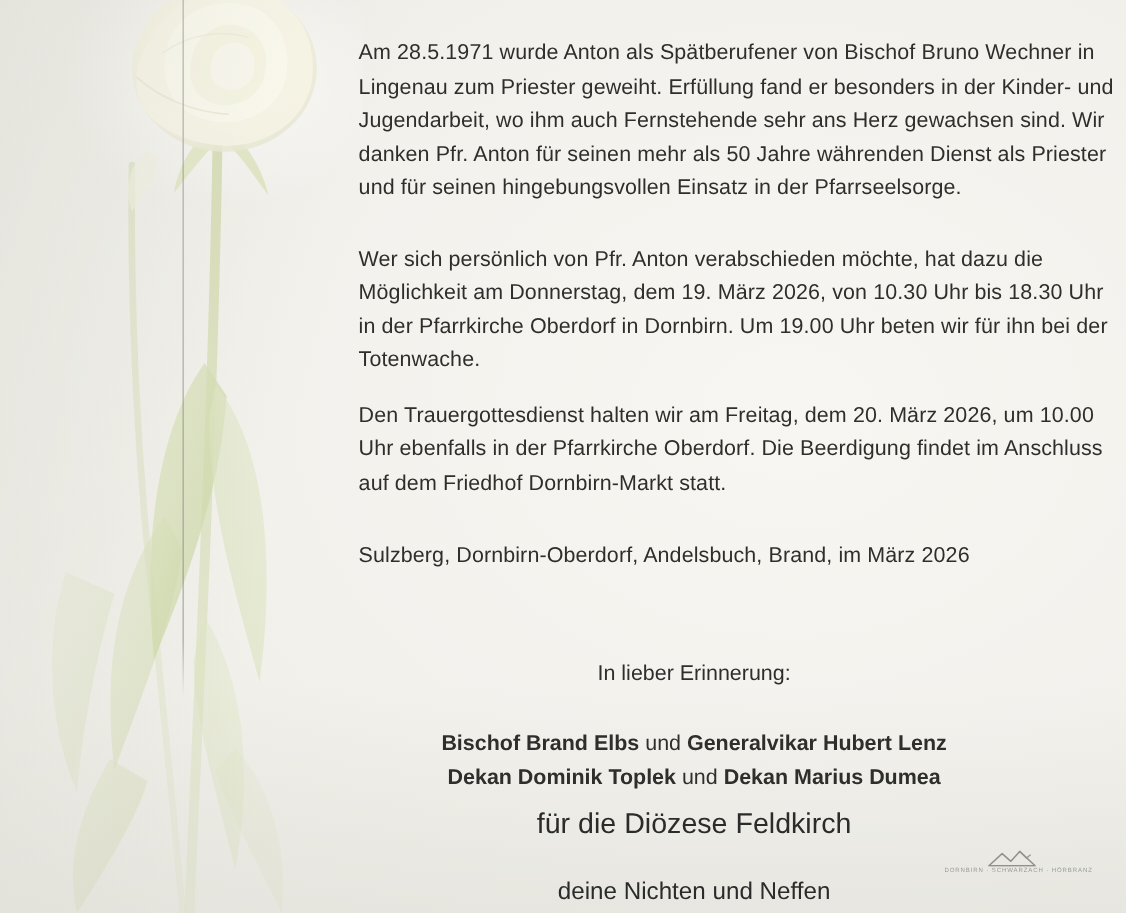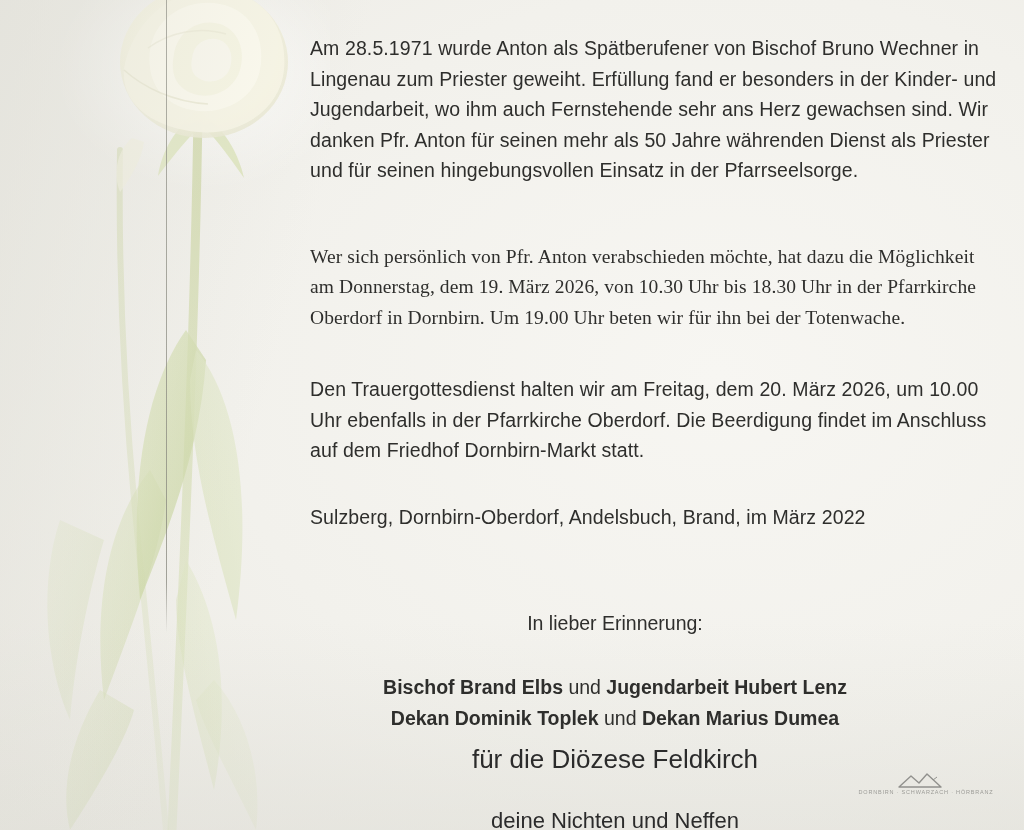--- a/index.html
+++ b/index.html
@@ -45,37 +45,37 @@
     left: 166px;
     top: 0;
     width: 1px;
     height: 633px;
     background: linear-gradient(180deg, rgba(120,120,110,0.75) 0%, rgba(120,120,110,0.7) 92%, rgba(120,120,110,0) 100%);
   }
 
   
   .content {
     position: absolute;
-    left: 310px;
+    left: 326px;
     top: 0;
     width: 690px;
     height: 830px;
     color: #2b2b2b;
   }
   p.para {
     margin: 0;
     font-size: 19.5px;
     line-height: 30.5px;
     letter-spacing: 0.1px;
     color: #2e2e2c;
     font-weight: 400;
   }
   #p1 { margin-top: 33px; }
-  #p2 { margin-top: 56px; font-family: Liberation Serif, serif; }
-  #p3 { margin-top: 41px; }
+  #p2 { margin-top: 35px; }
+  #p3 { margin-top: 20px; }
   #p4 { margin-top: 36px; }
 
   .memoriam {
     margin-top: 76px;
     text-align: center;
     font-size: 19.5px;
     line-height: 30px;
     color: #2e2e2c;
     padding-right: 80px;
   }
@@ -194,27 +194,27 @@
     <div class="vertical-rule"></div>
   </div>
 
   <div class="grain"></div>
 
   <div class="content">
 
     <p class="para" id="p1">Am 28.5.1971 wurde Anton als Spätberufener von Bischof Bruno Wechner in Lingenau zum Priester geweiht. Erfüllung fand er besonders in der Kinder- und Jugendarbeit, wo ihm auch Fernstehende sehr ans Herz gewachsen sind. Wir danken Pfr. Anton für seinen mehr als 50 Jahre währenden Dienst als Priester und für seinen hingebungsvollen Einsatz in der Pfarrseelsorge.</p>
     <p class="para" id="p2">Wer sich persönlich von Pfr. Anton verabschieden möchte, hat dazu die Möglichkeit am Donnerstag, dem 19. März 2026, von 10.30 Uhr bis 18.30 Uhr in der Pfarrkirche Oberdorf in Dornbirn. Um 19.00 Uhr beten wir für ihn bei der Totenwache.</p>
     <p class="para" id="p3">Den Trauergottesdienst halten wir am Freitag, dem 20. März 2026, um 10.00 Uhr ebenfalls in der Pfarrkirche Oberdorf. Die Beerdigung findet im Anschluss auf dem Friedhof Dornbirn-Markt statt.</p>
-    <p class="para" id="p4">Sulzberg, Dornbirn-Oberdorf, Andelsbuch, Brand, im März 2022</p>
+    <p class="para" id="p4">Sulzberg, Dornbirn-Oberdorf, Andelsbuch, Brand, im März 2026</p>
 
     <div class="memoriam">In lieber Erinnerung:</div>
 
     <div class="names">
       <div class="line">
-        <span class="strong">Bischof Brand Elbs</span><span> und </span><span class="strong">Jugendarbeit Hubert Lenz</span>
+        <span class="strong">Bischof Brand Elbs</span><span> und </span><span class="strong">Generalvikar Hubert Lenz</span>
       </div>
       <div class="line">
         <span class="strong">Dekan Dominik Toplek</span><span> und </span><span class="strong">Dekan Marius Dumea</span>
       </div>
       <div class="diocese">für die Diözese Feldkirch</div>
     </div>
 
     <div class="relatives">
       <span>deine </span><span class="strong">Nichten</span><span> und </span><span class="strong">Neffen</span>
     </div>

